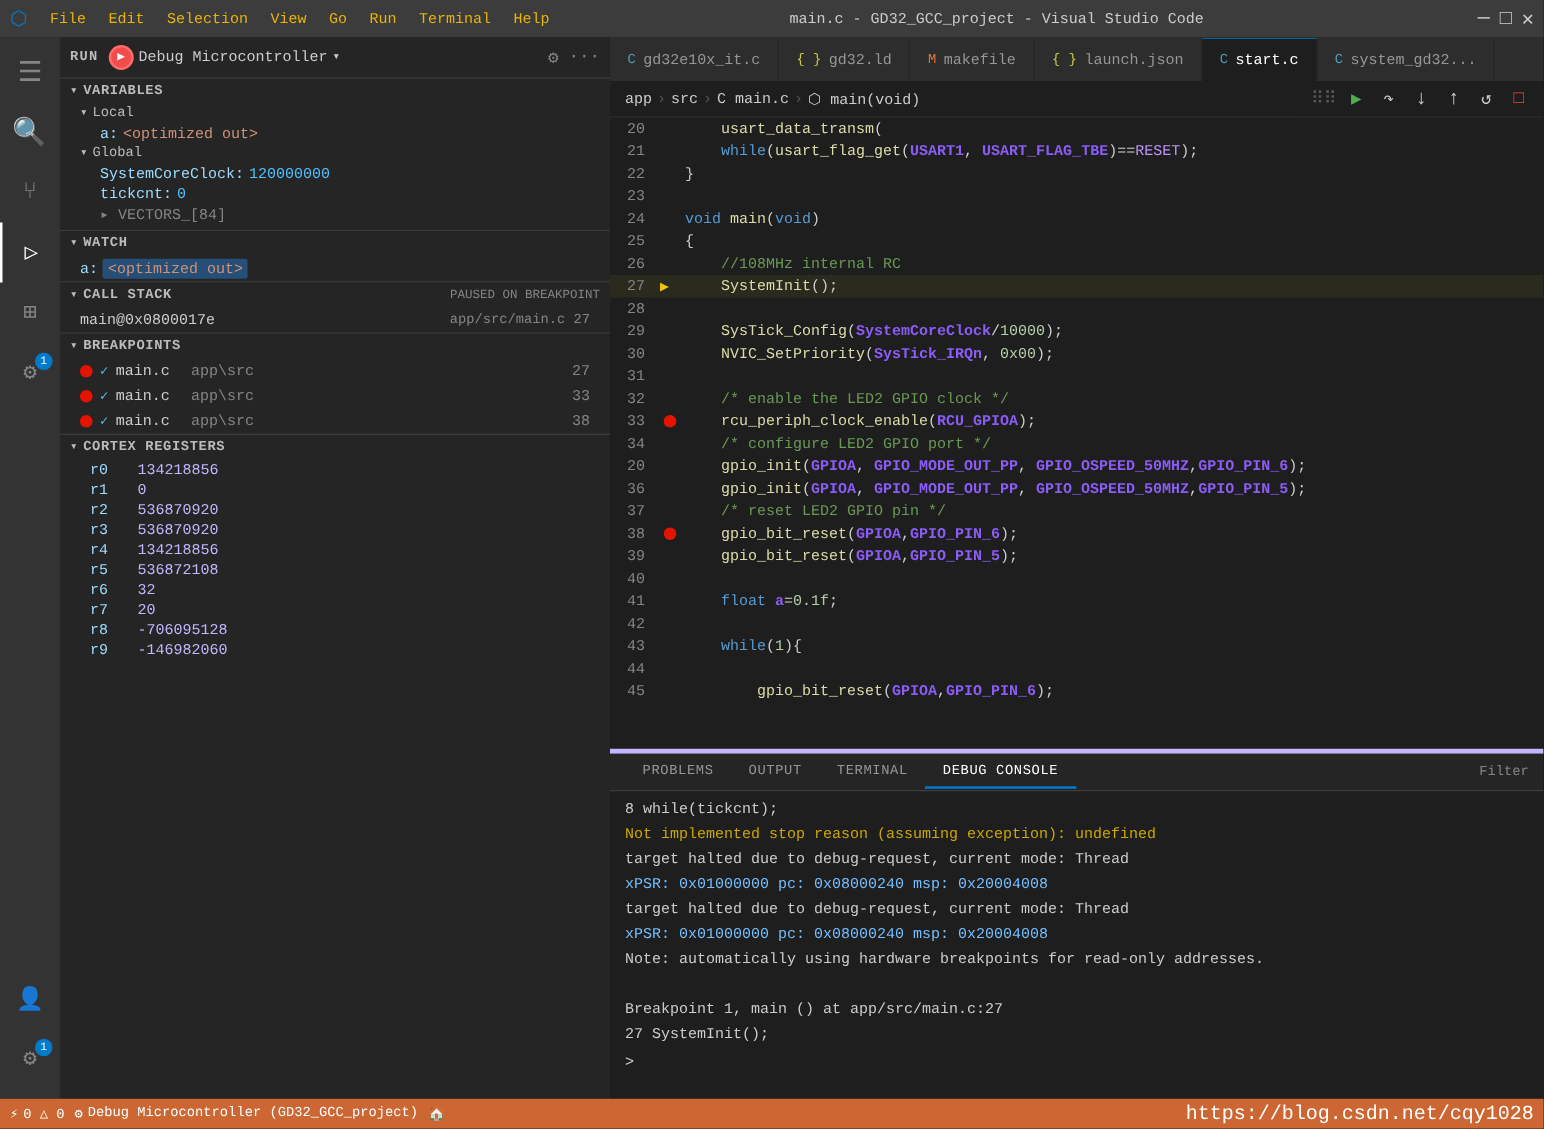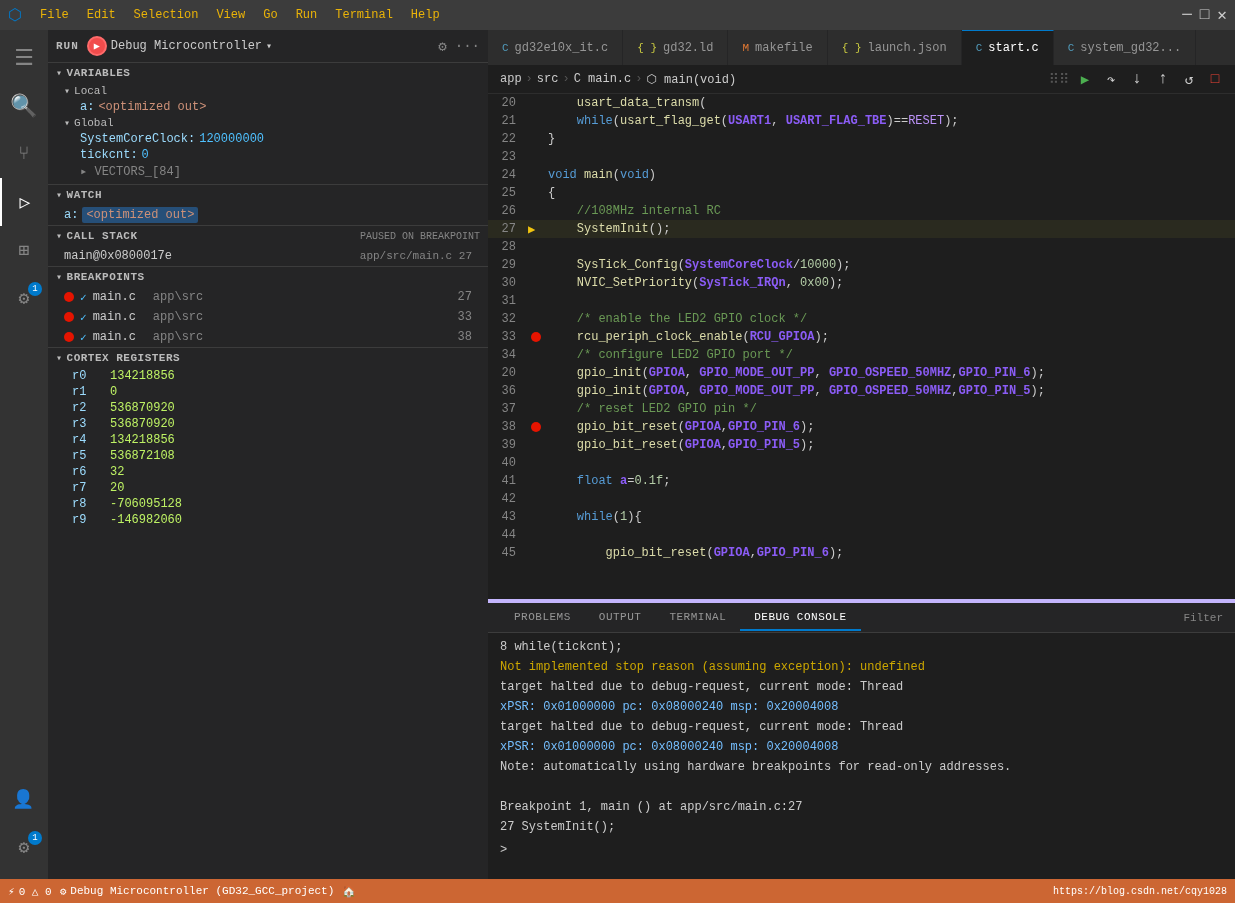--- a/index.html
+++ b/index.html
@@ -263,21 +263,21 @@
 
     
     .reg-section { border-top: 1px solid #3c3c3c; }
     .reg-item {
       display: flex;
       align-items: center;
       padding: 1px 24px;
       font-size: 12px;
     }
     .reg-name { color: #9cdcfe; width: 30px; }
-    .reg-value { color: #bef264; margin-left: 8px; }
+    .reg-value { color: #c4b5fd; margin-left: 8px; }
 
     
     .editor-area {
       flex: 1;
       display: flex;
       flex-direction: column;
       overflow: hidden;
     }
 
     
@@ -499,41 +499,42 @@
     .status-item {
       display: flex;
       align-items: center;
       gap: 4px;
       font-size: 11px;
       color: #ffffff;
       cursor: pointer;
     }
     .status-right {
       margin-left: auto;
-      font-size: 10px;
+      font-size: 16px;
       color: #ffffff;
     }
   </style>
 </head>
 <body>
 
 <div class="title-bar">
   <div class="title-bar-left">
     <span class="title-bar-vscode-icon">⬡</span>
     <div class="title-bar-menu">
       <span>File</span>
       <span>Edit</span>
       <span>Selection</span>
       <span>View</span>
       <span>Go</span>
       <span>Run</span>
       <span>Terminal</span>
       <span>Help</span>
     </div>
   </div>
+  <div class="title-bar-title">main.c - GD32_GCC_project - Visual Studio Code</div>
   <div style="width: 80px;display:flex;gap:8px;justify-content:flex-end;align-items:center;">
     <span style="font-size:16px;color:#cccccc;cursor:pointer;">─</span>
     <span style="font-size:16px;color:#cccccc;cursor:pointer;">□</span>
     <span style="font-size:16px;color:#cccccc;cursor:pointer;">✕</span>
   </div>
 </div>
 
 <div class="main-layout">
 
   <div class="activity-bar">

